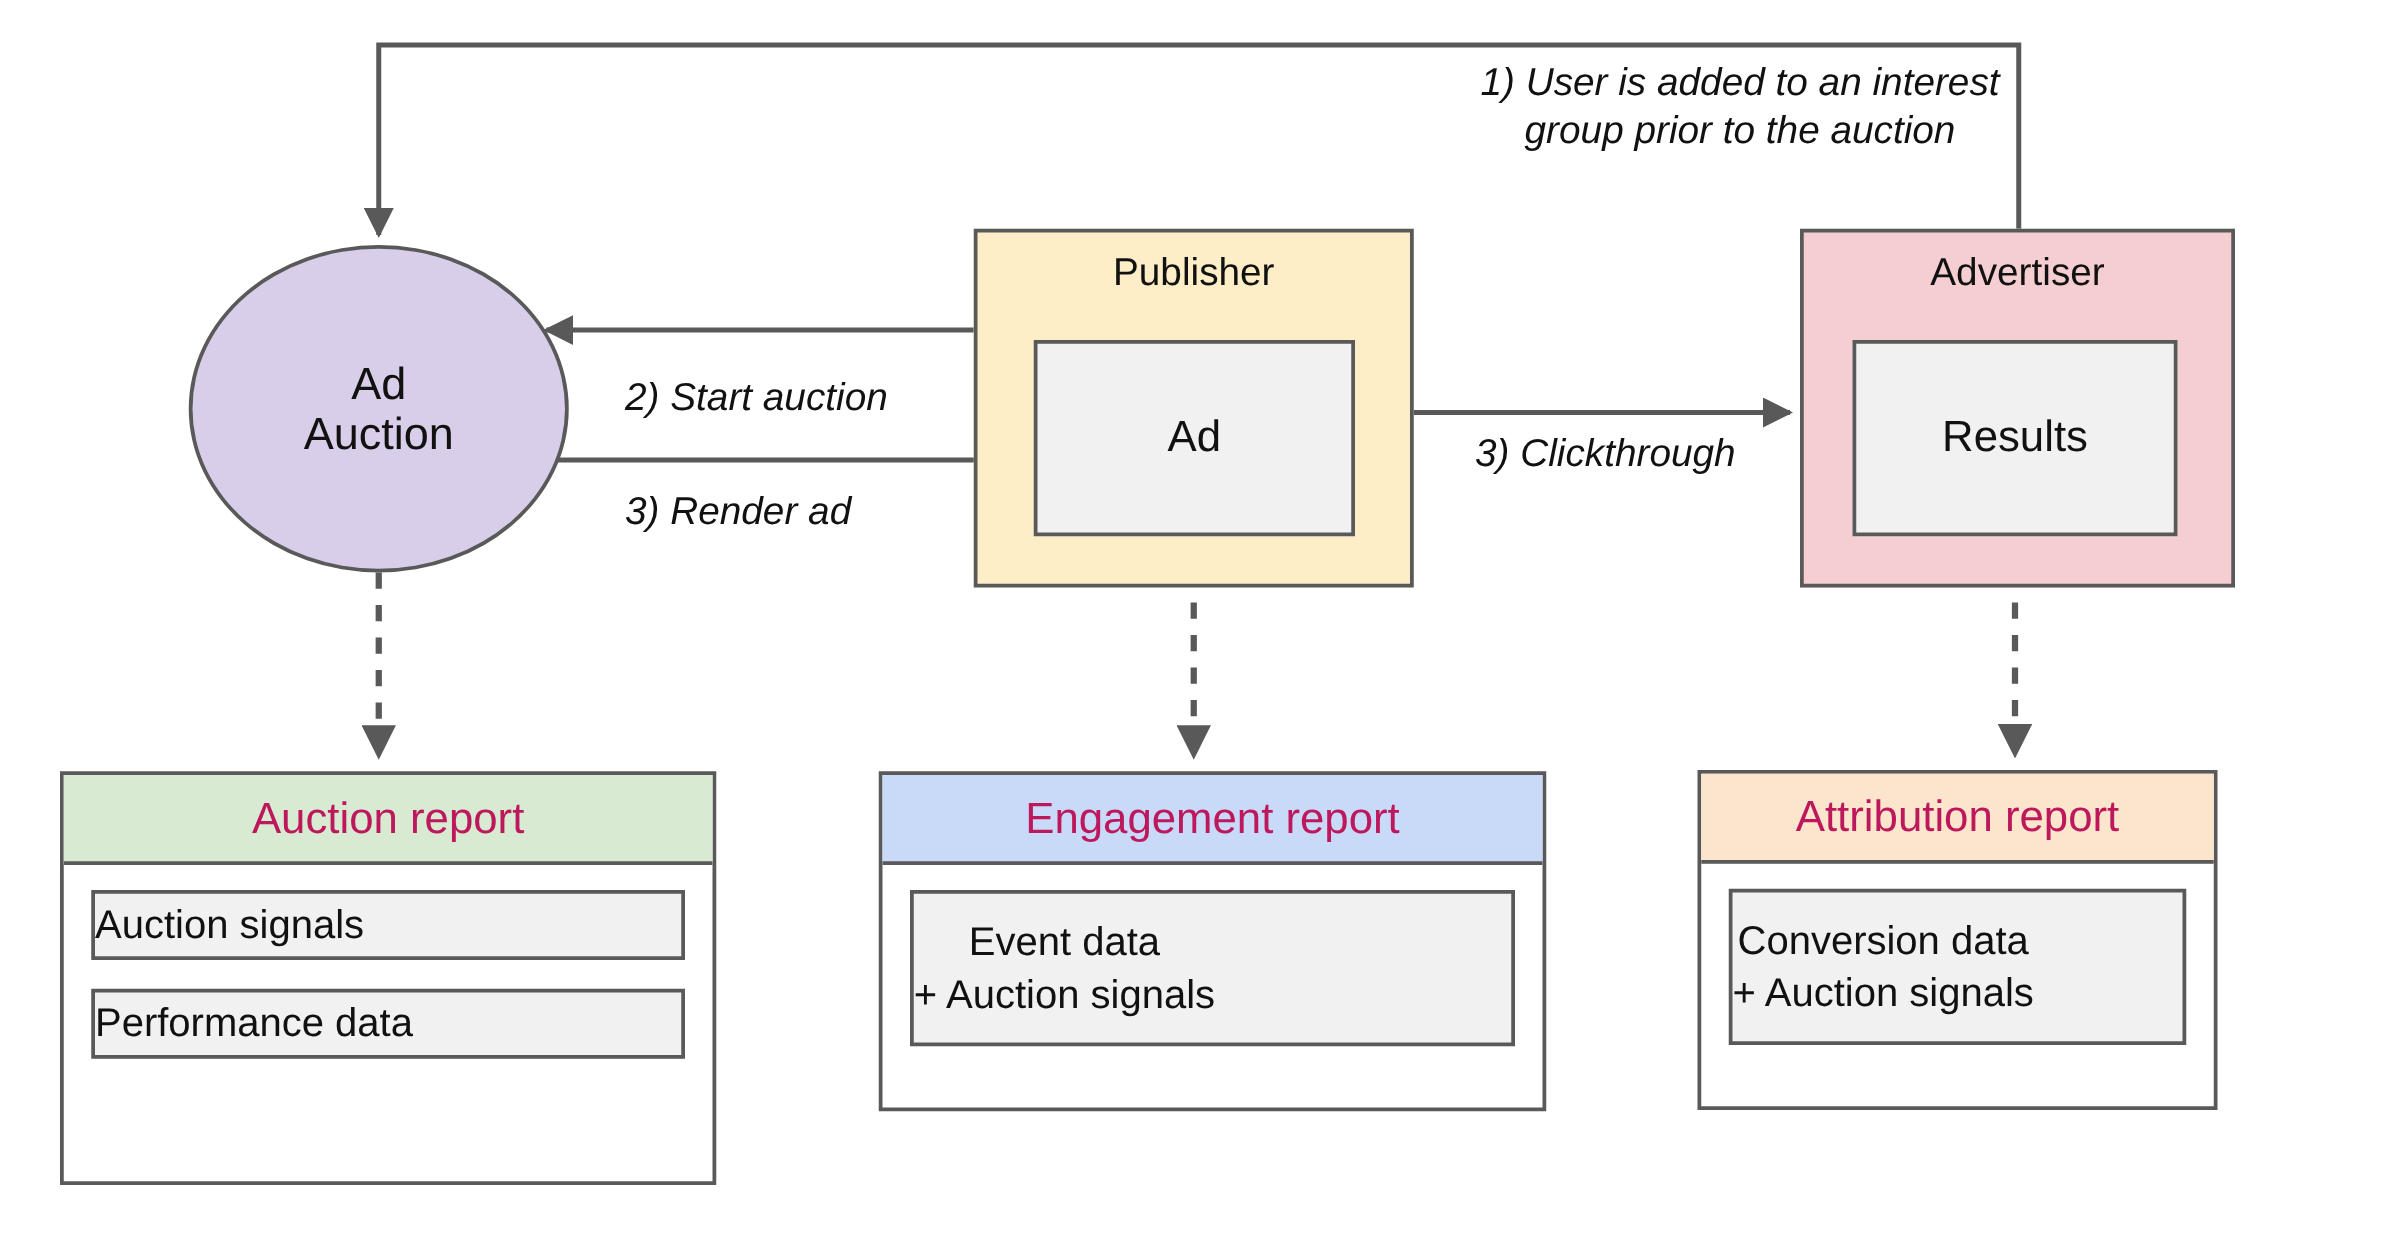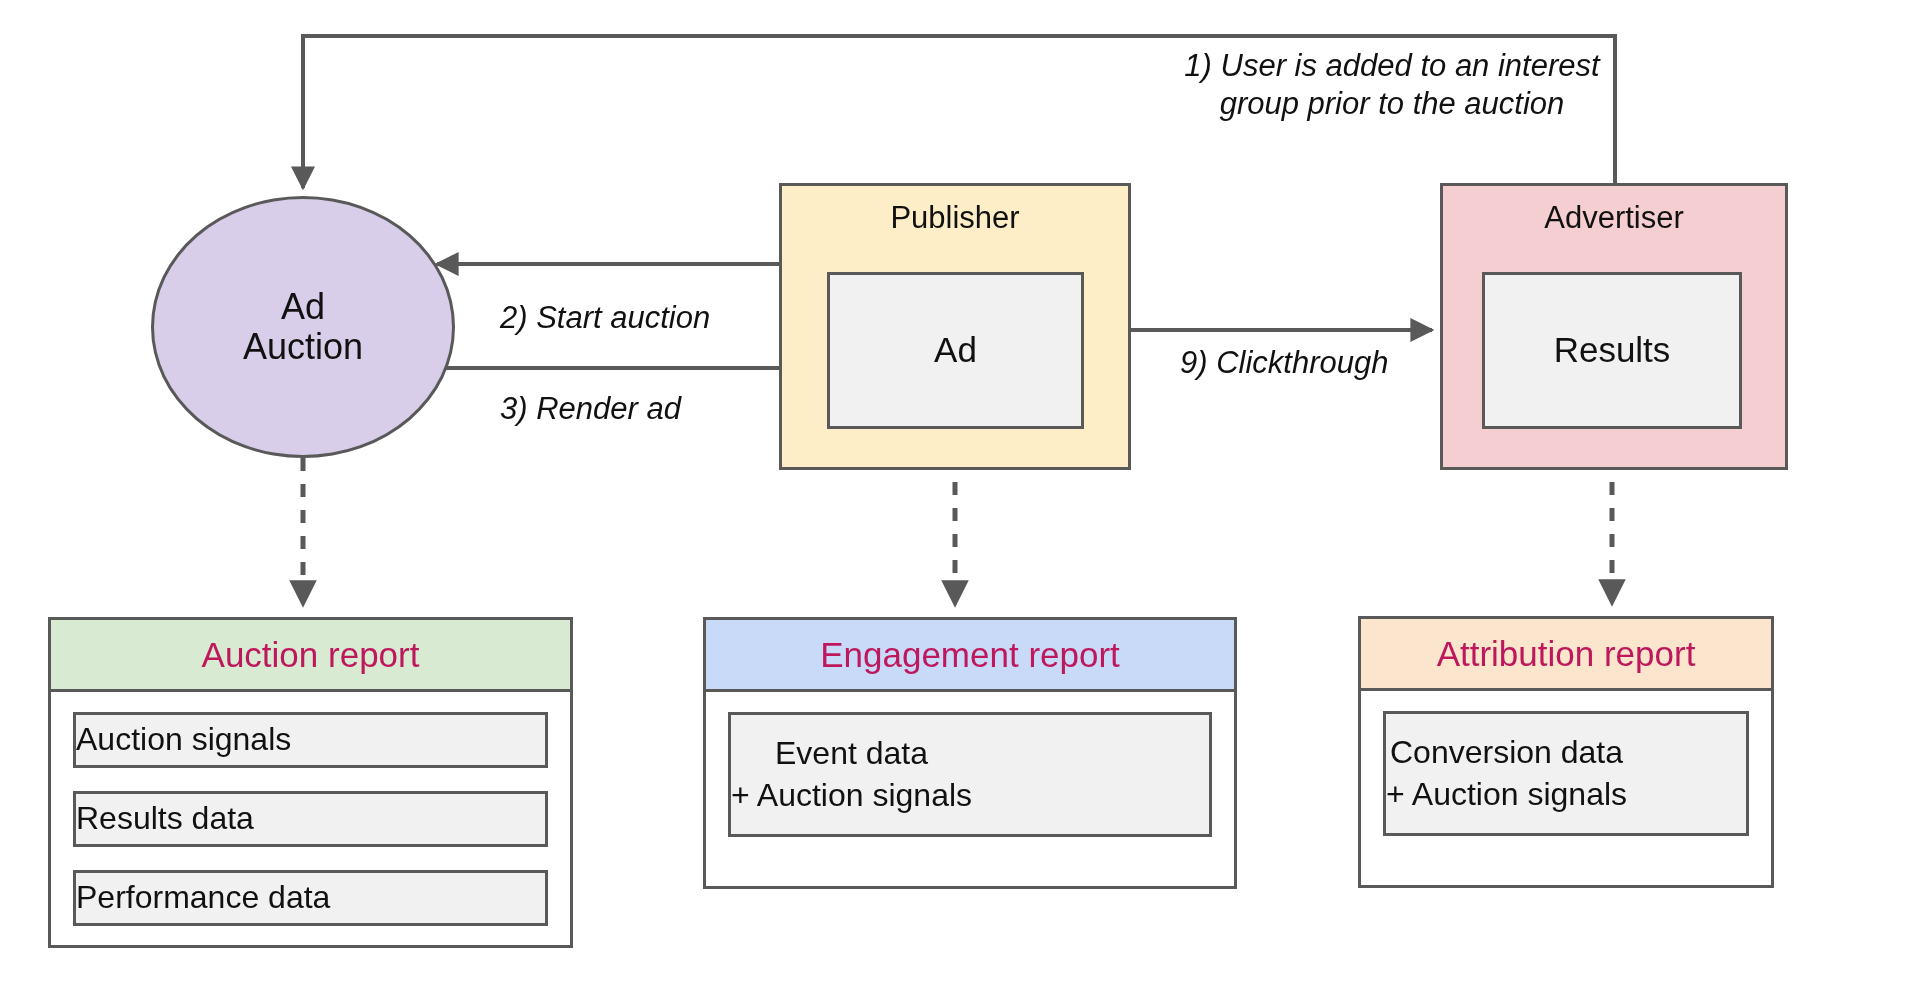--- a/index.html
+++ b/index.html
@@ -222,34 +222,31 @@
     <div class="node-title">Advertiser</div>
   </div>
   <div class="inner-box" id="inner-product">
     <span>Results</span>
   </div>
 
   <div class="edge-label" id="label-interest-group">1) User is added to an interest
 group prior to the auction</div>
   <div class="edge-label" id="label-start-auction">2) Start auction</div>
   <div class="edge-label" id="label-render-ad">3) Render ad</div>
-  <div class="edge-label" id="label-clickthrough">9) Clickthrough</div>
+  <div class="edge-label" id="label-clickthrough">3) Clickthrough</div>
 
   <div class="report" id="report-auction">
     <div class="report-header" style="background:#d9ead3;">
       <span>Auction report</span>
     </div>
     <div class="report-body">
       <div class="report-item">
         <span>Auction signals</span>
       </div>
       <div class="report-item">
-        <span>Results data</span>
-      </div>
-      <div class="report-item">
         <span>Performance data</span>
       </div>
     </div>
   </div>
 
   <div class="report" id="report-engagement">
     <div class="report-header" style="background:#c9daf8;">
       <span>Engagement report</span>
     </div>
     <div class="report-body">

